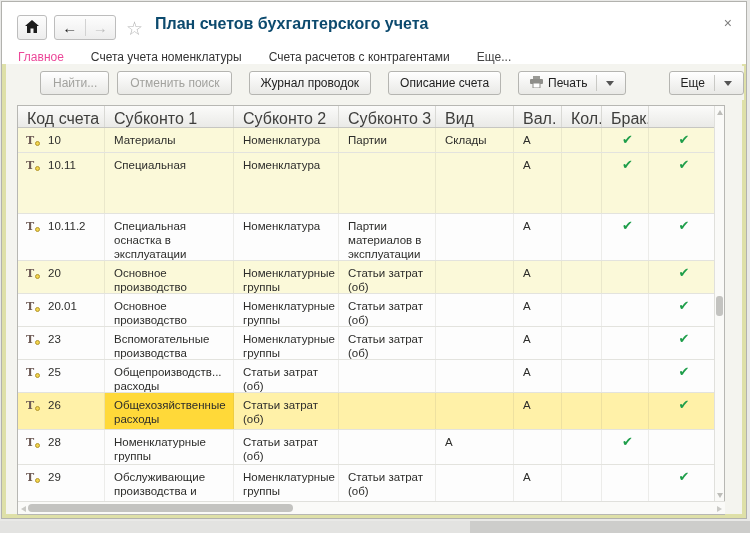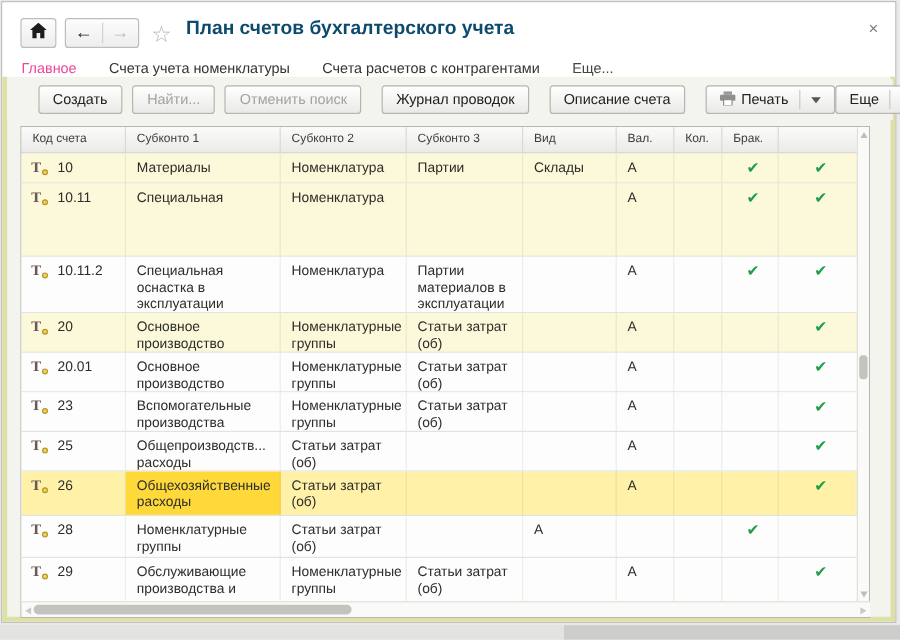--- a/index.html
+++ b/index.html
@@ -39,21 +39,21 @@
                    border-top:5px solid #555; margin-left:9px; }
   .tb-btn .vsep { width:1px; height:16px; background:#c9c9c5; margin-left:9px; }
   .printer-svg { margin-right:5px; }
   .m8{margin-left:8px;padding-left:12px;} .m17{margin-left:17px;}
   .btn-more { margin-left:auto; }
   
   .table-wrap { position:absolute; left:15px; top:103px; width:708px; height:410px; background:#fff;
                 border:1px solid #b7b7b3; }
   .grid-row { display:grid; grid-template-columns:87px 129px 105px 97px 78px 48px 40px 47px 66px; }
   .thead { height:22px; background:linear-gradient(#fbfbfa,#eaeae7); border-bottom:1px solid #c6c6c2;
-           font-size:10px; color:#3e3e3c; }
+           font-size:16px; color:#3e3e3c; }
   .thead .hcell { padding:4px 0 0 9px; border-right:1px solid #d9d9d5; overflow:hidden; white-space:nowrap; }
   .tbody { position:absolute; left:0; top:22px; width:697px; height:374px; overflow:hidden; background:#fff; }
   .trow { border-bottom:1px solid #e3e3de; background:#fdfdfd; cursor:pointer; }
   .trow.group { background:#fbf9d9; }
   .trow.sel { background:#fff1a8; }
   .cell { padding:5px 4px 0 9px; font-size:11.5px; color:#2d2d2b; border-right:1px solid rgba(120,120,110,0.13);
           overflow:hidden; line-height:14px; }
   .cell.sel-cell { background:#ffd939; }
   .c-code { display:flex; align-items:flex-start; padding-left:8px; }
   .acct-icon { position:relative; width:15px; height:13px; margin-right:7px; flex:none; }
@@ -105,21 +105,20 @@
   <div class="menubar">
     <span class="menu-item active">Главное</span>
     <span class="menu-item">Счета учета номенклатуры</span>
     <span class="menu-item">Счета расчетов с контрагентами</span>
     <span class="menu-item more">Еще...</span>
   </div>
 
   <div class="content-frame"></div>
 
   <div class="toolbar">
-    <button class="tb-btn">Создать</button>
     <button class="tb-btn disabled m8">Найти...</button>
     <button class="tb-btn disabled m8">Отменить поиск</button>
     <button class="tb-btn m17">Журнал проводок</button>
     <button class="tb-btn m17">Описание счета</button>
     <button class="tb-btn m17">
       <span class="printer-svg">
         <svg width="13" height="12" viewBox="0 0 13 12">
             <rect x="3" y="0" width="7" height="3" fill="#9a9a96"></rect>
             <rect x="0" y="3" width="13" height="5" rx="1" fill="#8e8e8a"></rect>
             <rect x="3" y="7" width="7" height="5" fill="#fff" stroke="#8e8e8a"></rect>

